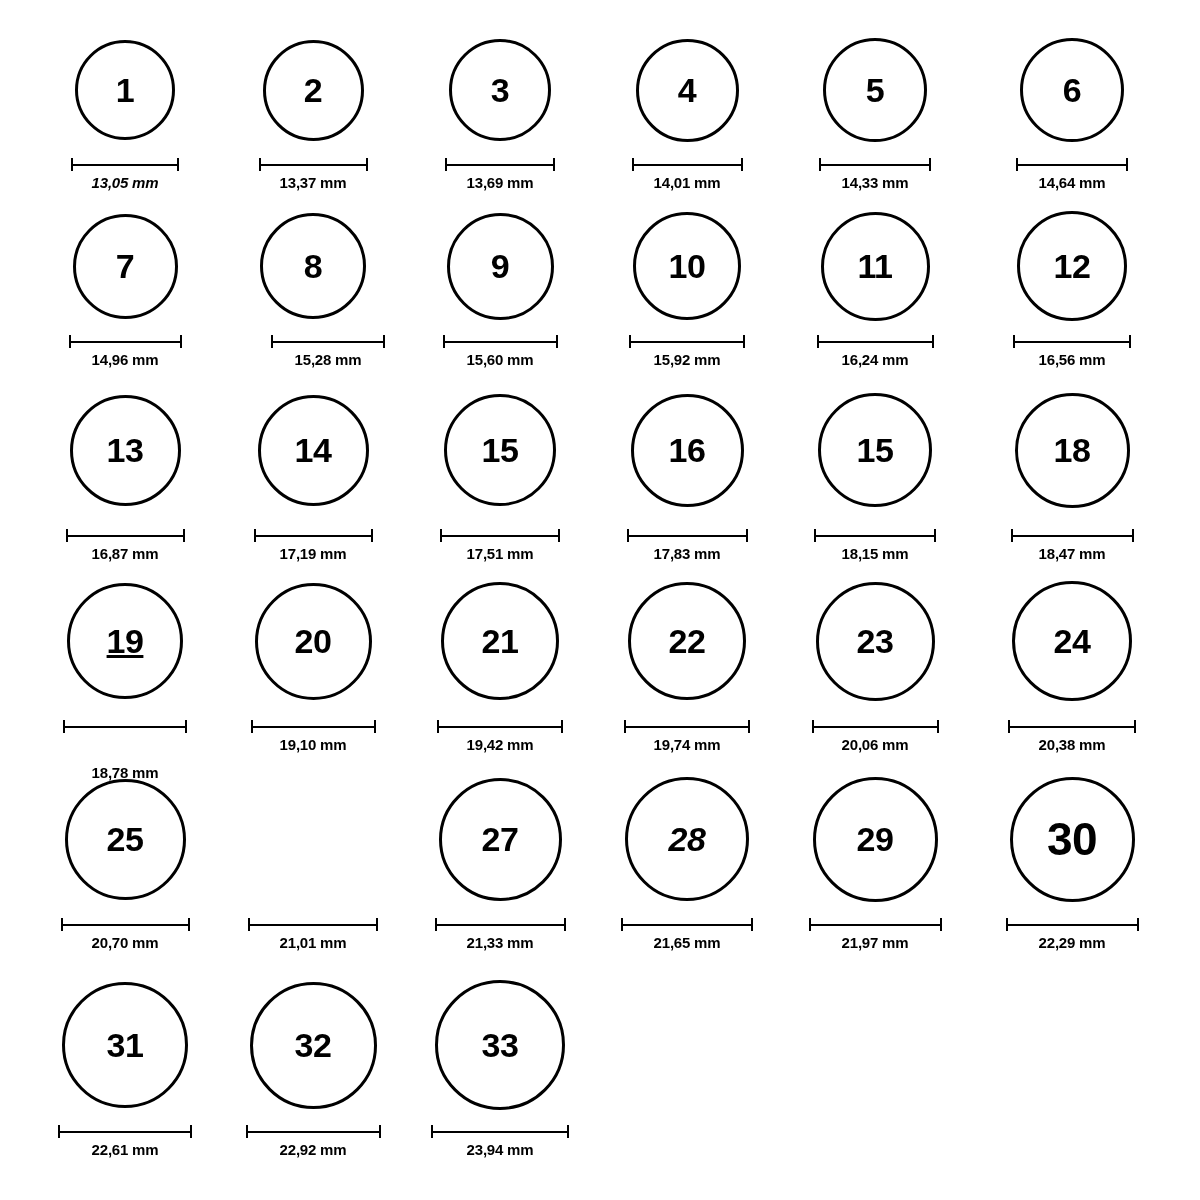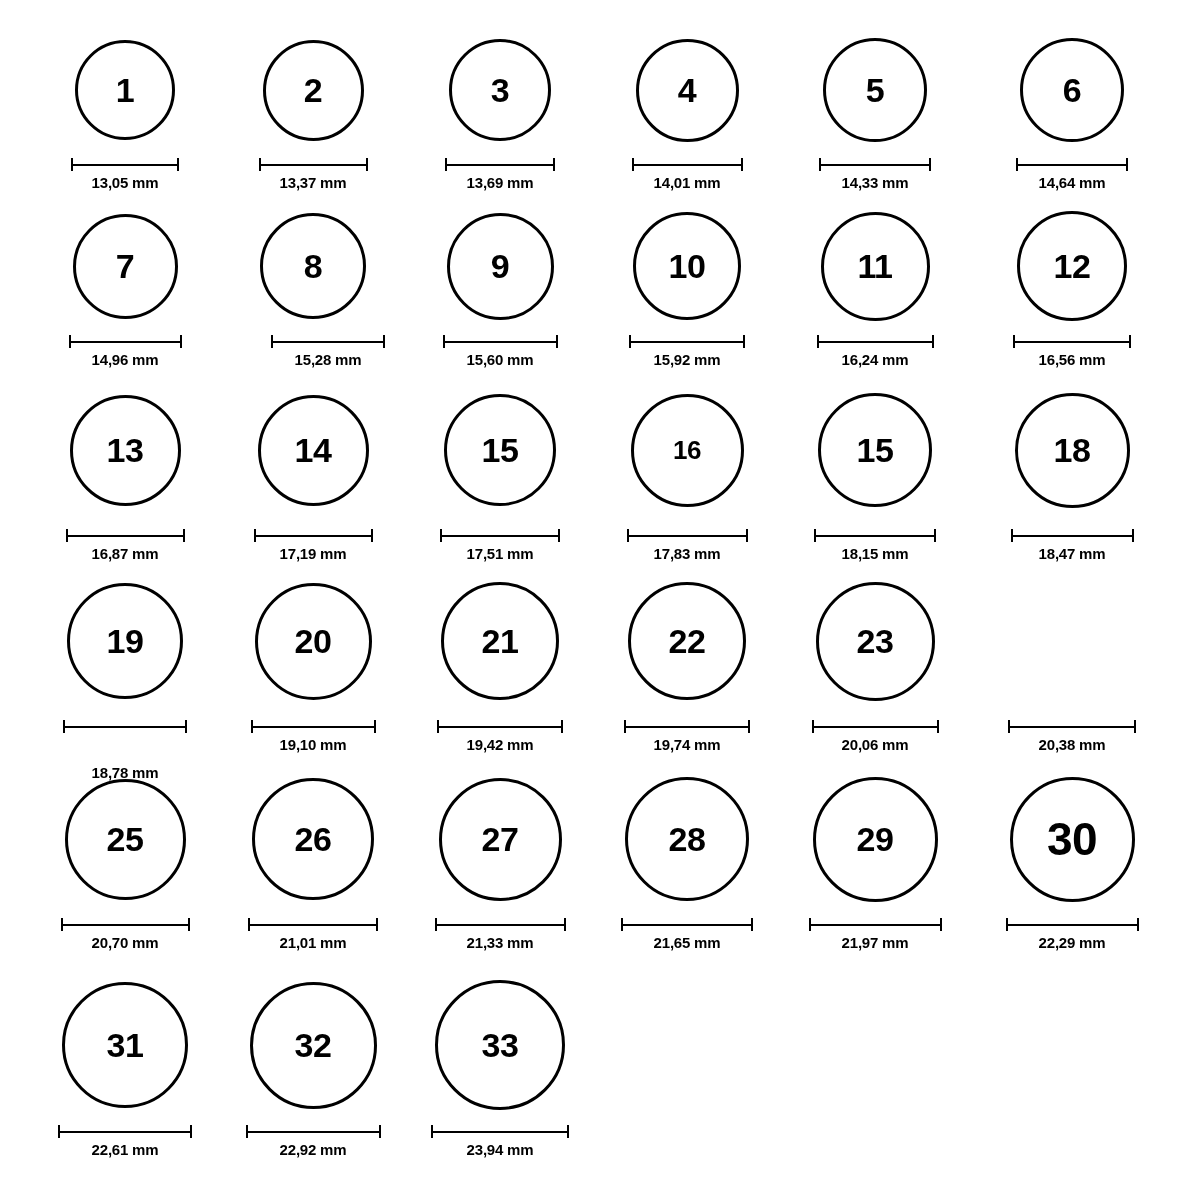--- a/index.html
+++ b/index.html
@@ -82,21 +82,21 @@
 </style>
 </head>
 <body>
 
 <div id="chart">
     <div class="size-cell" style="left: 55px; top: 40px; width: 140px;">
       <div class="ring" style="width: 100px; height: 100px;">
         <span class="ring-number" style="font-size: 34px;">1</span>
       </div>
     </div>
-    <div class="size-cell" style="left: 55px; top: 157px; width: 140px;">
+    <div class="size-cell" style="left: 55px; top: 157px; width: 140px; font-style: italic;">
       <div class="measure" style="width: 108px;">
         <div class="measure-bar">
           <span class="cap left"></span>
           <span class="cap right"></span>
         </div>
       </div>
       <div class="mm-label">13,05 mm</div>
     </div>
     <div class="size-cell" style="left: 243px; top: 39.5px; width: 140px;">
       <div class="ring" style="width: 101px; height: 101px;">
@@ -289,21 +289,21 @@
       <div class="measure" style="width: 120px;">
         <div class="measure-bar">
           <span class="cap left"></span>
           <span class="cap right"></span>
         </div>
       </div>
       <div class="mm-label">17,51 mm</div>
     </div>
     <div class="size-cell" style="left: 617px; top: 393.5px; width: 140px;">
       <div class="ring" style="width: 113px; height: 113px;">
-        <span class="ring-number" style="font-size: 26px;">16</span>
+        <span class="ring-number" style="font-size: 34px;">16</span>
       </div>
     </div>
     <div class="size-cell" style="left: 617px; top: 528px; width: 140px;">
       <div class="measure" style="width: 121px;">
         <div class="measure-bar">
           <span class="cap left"></span>
           <span class="cap right"></span>
         </div>
       </div>
       <div class="mm-label">17,83 mm</div>
@@ -329,21 +329,21 @@
     </div>
     <div class="size-cell" style="left: 1002px; top: 528px; width: 140px;">
       <div class="measure" style="width: 123px;">
         <div class="measure-bar">
           <span class="cap left"></span>
           <span class="cap right"></span>
         </div>
       </div>
       <div class="mm-label">18,47 mm</div>
     </div>
-    <div class="size-cell" style="left: 55px; top: 583px; width: 140px;">
+    <div class="size-cell" style="left: 55px; top: 583px; width: 140px; text-decoration: underline;">
       <div class="ring" style="width: 116px; height: 116px;">
         <span class="ring-number" style="font-size: 34px;">19</span>
       </div>
     </div>
     <div class="size-cell" style="left: 55px; top: 719px; width: 140px; gap: 28px;">
       <div class="measure" style="width: 124px;">
         <div class="measure-bar">
           <span class="cap left"></span>
           <span class="cap right"></span>
         </div>
@@ -399,20 +399,25 @@
     </div>
     <div class="size-cell" style="left: 805px; top: 719px; width: 140px;">
       <div class="measure" style="width: 127px;">
         <div class="measure-bar">
           <span class="cap left"></span>
           <span class="cap right"></span>
         </div>
       </div>
       <div class="mm-label">20,06 mm</div>
     </div>
+    <div class="size-cell" style="left: 1002px; top: 581px; width: 140px;">
+      <div class="ring" style="width: 120px; height: 120px;">
+        <span class="ring-number" style="font-size: 34px;">24</span>
+      </div>
+    </div>
     <div class="size-cell" style="left: 1002px; top: 719px; width: 140px;">
       <div class="measure" style="width: 128px;">
         <div class="measure-bar">
           <span class="cap left"></span>
           <span class="cap right"></span>
         </div>
       </div>
       <div class="mm-label">20,38 mm</div>
     </div>
     <div class="size-cell" style="left: 55px; top: 778.5px; width: 140px;">
@@ -422,25 +427,20 @@
     </div>
     <div class="size-cell" style="left: 55px; top: 917px; width: 140px;">
       <div class="measure" style="width: 129px;">
         <div class="measure-bar">
           <span class="cap left"></span>
           <span class="cap right"></span>
         </div>
       </div>
       <div class="mm-label">20,70 mm</div>
     </div>
-    <div class="size-cell" style="left: 243px; top: 778px; width: 140px;">
-      <div class="ring" style="width: 122px; height: 122px;">
-        <span class="ring-number" style="font-size: 34px;">26</span>
-      </div>
-    </div>
     <div class="size-cell" style="left: 243px; top: 917px; width: 140px;">
       <div class="measure" style="width: 130px;">
         <div class="measure-bar">
           <span class="cap left"></span>
           <span class="cap right"></span>
         </div>
       </div>
       <div class="mm-label">21,01 mm</div>
     </div>
     <div class="size-cell" style="left: 430px; top: 777.5px; width: 140px;">
@@ -450,21 +450,21 @@
     </div>
     <div class="size-cell" style="left: 430px; top: 917px; width: 140px;">
       <div class="measure" style="width: 131px;">
         <div class="measure-bar">
           <span class="cap left"></span>
           <span class="cap right"></span>
         </div>
       </div>
       <div class="mm-label">21,33 mm</div>
     </div>
-    <div class="size-cell" style="left: 617px; top: 777px; width: 140px;">
+    <div class="size-cell" style="left: 617px; top: 777px; width: 140px; font-style: italic;">
       <div class="ring" style="width: 124px; height: 124px;">
         <span class="ring-number" style="font-size: 34px;">28</span>
       </div>
     </div>
     <div class="size-cell" style="left: 617px; top: 917px; width: 140px;">
       <div class="measure" style="width: 132px;">
         <div class="measure-bar">
           <span class="cap left"></span>
           <span class="cap right"></span>
         </div>

